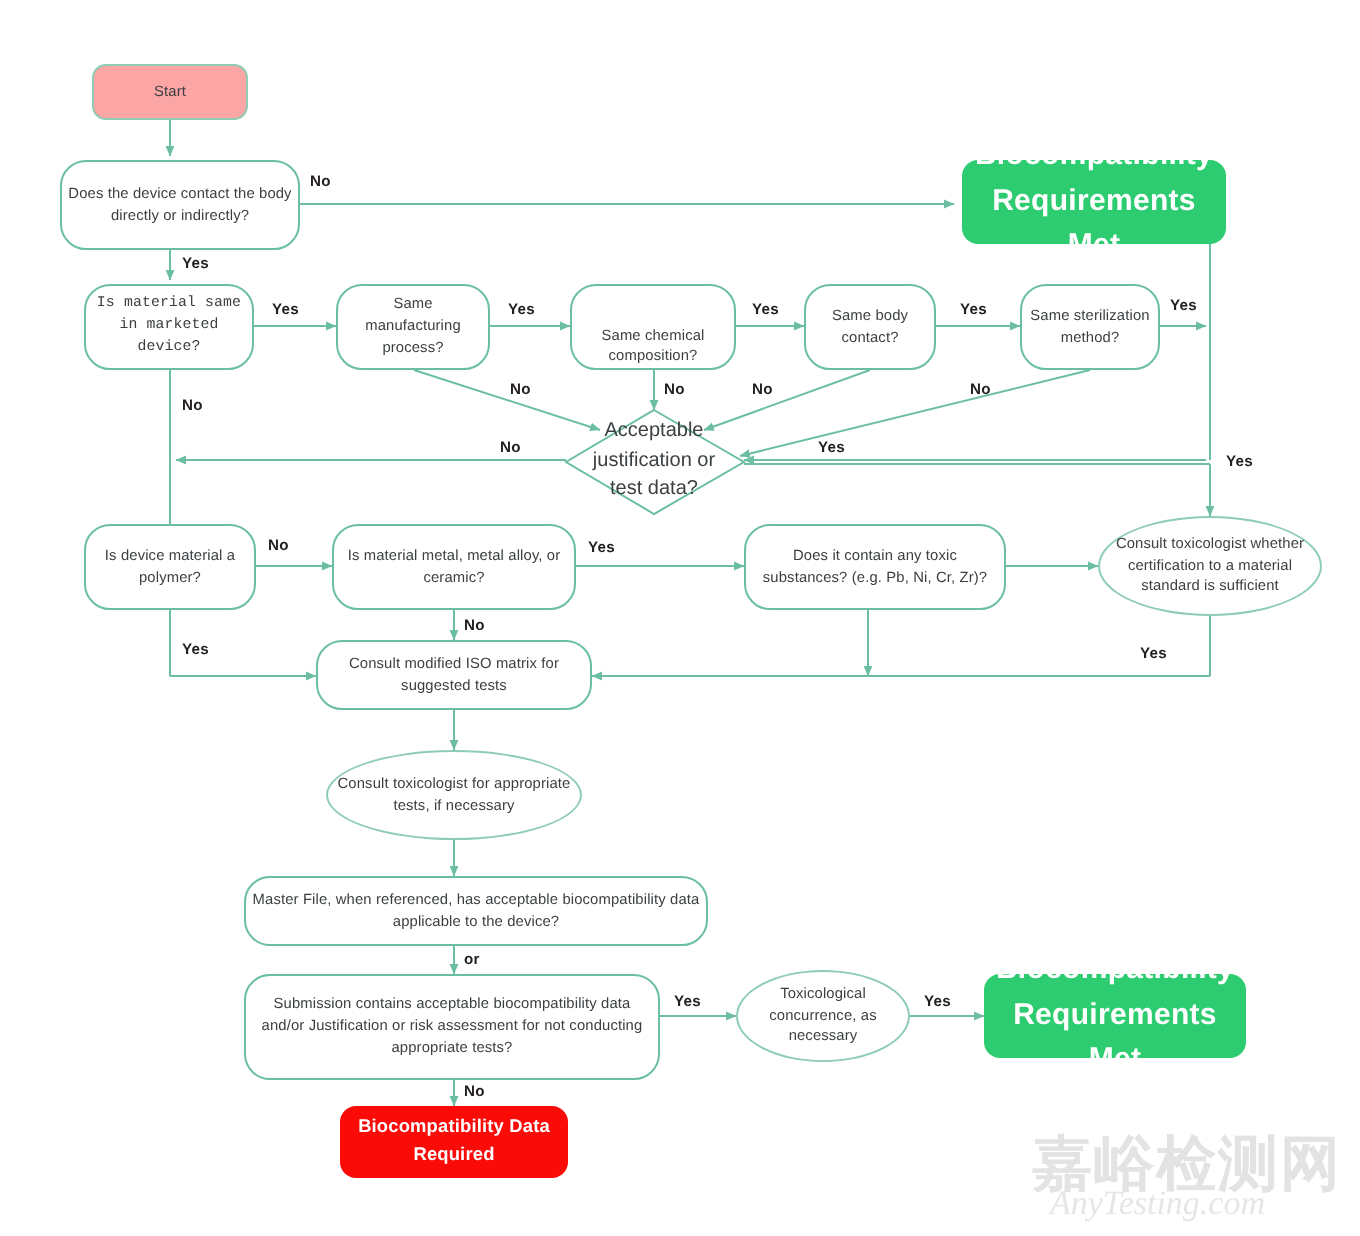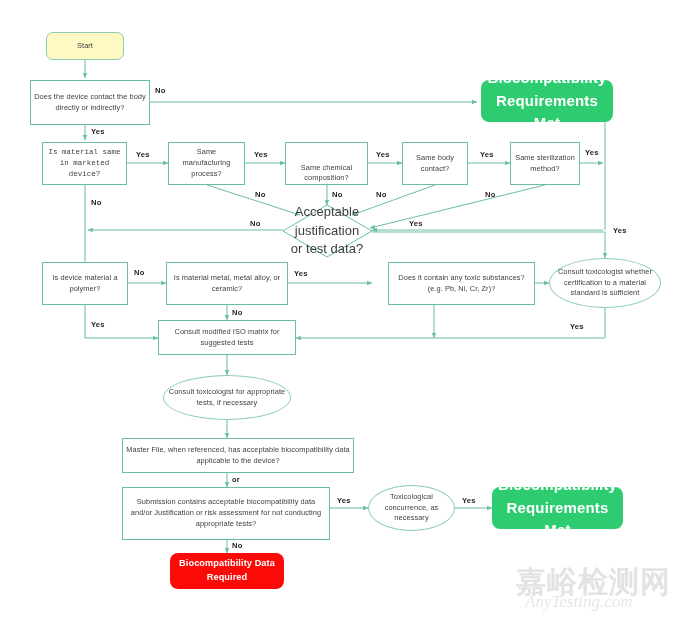--- a/index.html
+++ b/index.html
@@ -29,29 +29,30 @@
     position: absolute;
     box-sizing: border-box;
     display: flex;
     align-items: center;
     justify-content: center;
     text-align: center;
     color: #3c4043;
     font-size: 7.4px;
     line-height: 1.45;
     letter-spacing: 0.01em;
+    border-radius: 13px;
   }
   .node .txt { display: block; padding: 0 3px; }
   .rect {
     border: 1px solid #6bbfa0;
     background: #ffffff;
   }
   .rounded {
     border: 1px solid #8ecdb4;
-    background: #fef9c3;
+    background: #fca5a5;
     border-radius: 7px;
   }
   .ellipse {
     border: 1px solid #8ecdb4;
     background: #ffffff;
     border-radius: 50%;
   }
   .terminal-green {
     background: #2ecc71;
     border-radius: 8px;
@@ -77,21 +78,21 @@
     color: #231f20;
     white-space: nowrap;
     letter-spacing: 0.02em;
   }
   .diamond-label {
     position: absolute;
     display: flex;
     align-items: center;
     justify-content: center;
     text-align: center;
-    font-size: 13px;
+    font-size: 10px;
     line-height: 1.45;
     color: #3c4043;
     pointer-events: none;
   }
   .watermark-cn {
     position: absolute;
     color: #e3e3e3;
     font-size: 30px;
     font-weight: bold;
     letter-spacing: 1px;
@@ -221,21 +222,21 @@
   </div>
 
   <div class="node rect" style="left:42px; top:262px; width:86px; height:43px;">
     <span class="txt">Is device material a polymer?</span>
   </div>
 
   <div class="node rect" style="left:166px; top:262px; width:122px; height:43px;">
     <span class="txt">Is material metal, metal alloy, or ceramic?</span>
   </div>
 
-  <div class="node rect" style="left:388px; top:262px; width:147px; height:43px;">
+  <div class="node rect" style="left:372px; top:262px; width:131px; height:43px;">
     <span class="txt">Does it contain any toxic substances? (e.g. Pb, Ni, Cr, Zr)?</span>
   </div>
 
   <div class="node ellipse" style="left:549px; top:258px; width:112px; height:50px;">
     <span class="txt">Consult toxicologist whether certification to a material standard is sufficient</span>
   </div>
 
   <div class="node rect" style="left:158px; top:320px; width:138px; height:35px;">
     <span class="txt">Consult modified ISO matrix for suggested tests</span>
   </div>

